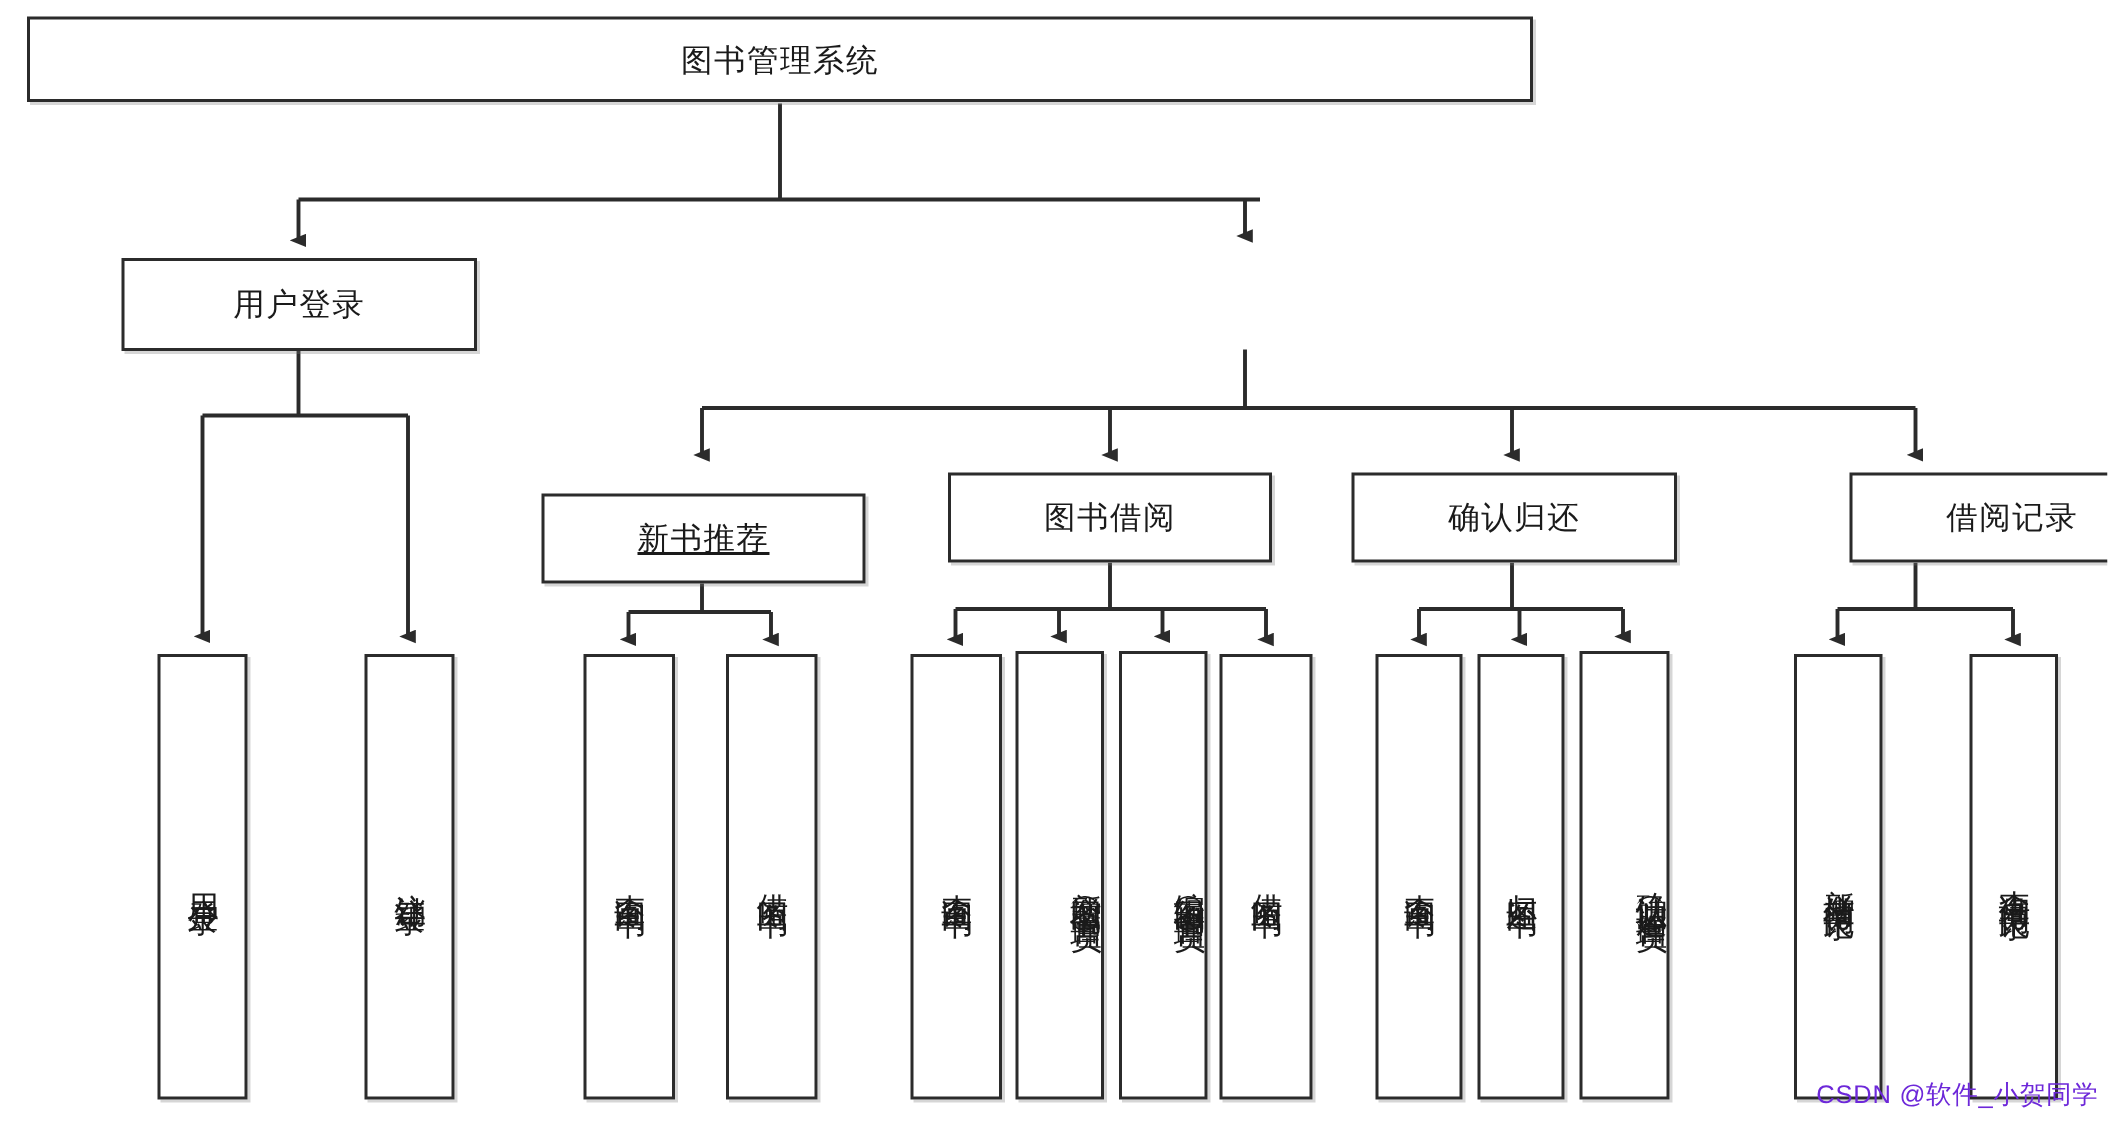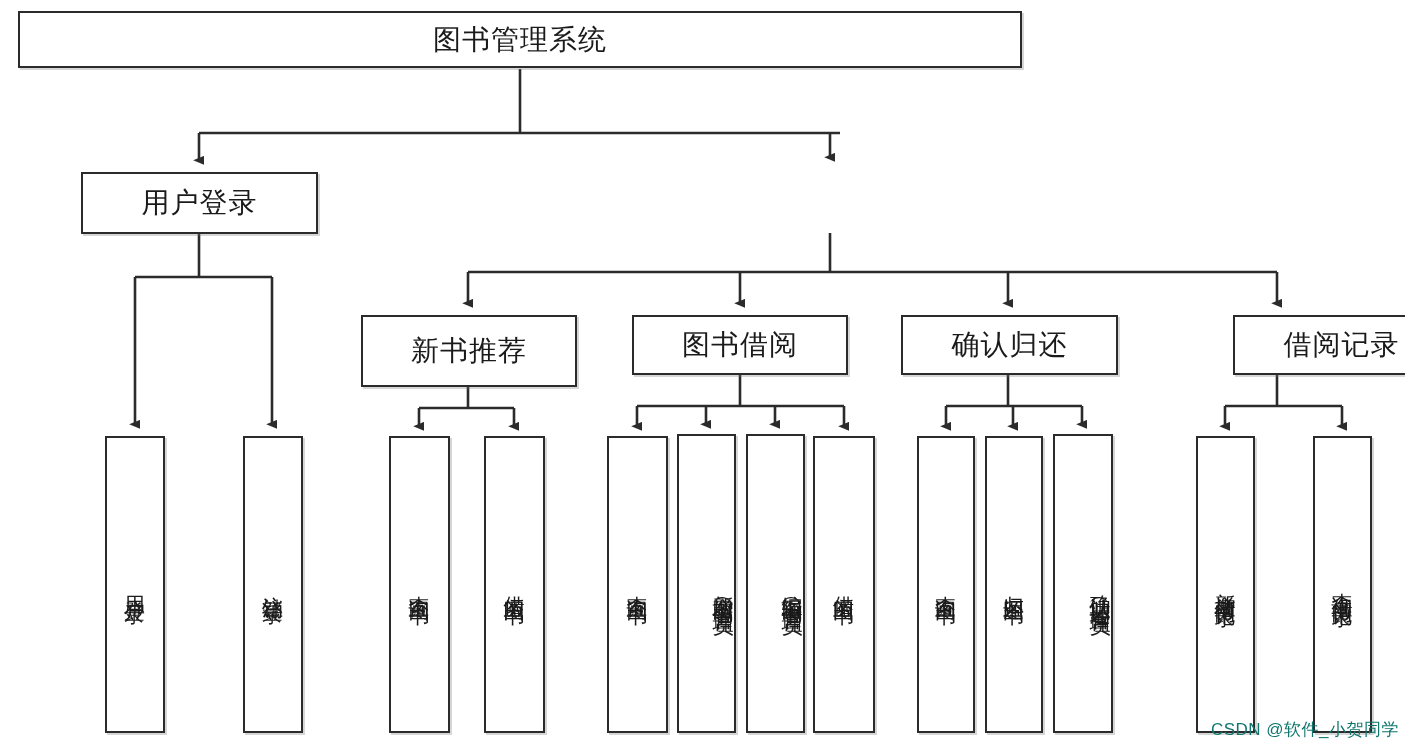--- a/index.html
+++ b/index.html
@@ -30,21 +30,21 @@
     box-sizing: border-box;
     border: 2.5px solid #2b2b2b;
     background: #ffffff;
     display: flex;
     align-items: center;
     justify-content: center;
     color: #1a1a1a;
     box-shadow: 2px 2px 0 rgba(120,120,120,0.30);
   }
   .node.h {
-    font-size: 28px;
+    font-size: 21px;
     letter-spacing: 1px;
     align-items: center;
   }
   .node.v {
     writing-mode: vertical-rl;
     text-orientation: upright;
     font-size: 21px;
     letter-spacing: 3px;
     align-items: flex-start;
     justify-content: center;
@@ -57,21 +57,21 @@
     padding-top: 0;
   }
   .node .label {
     display: block;
   }
   .watermark {
     position: absolute;
     right: 6px;
     bottom: 6px;
     font-size: 17px;
-    color: #0f766e;
+    color: #6d28d9;
     letter-spacing: 0.5px;
     white-space: nowrap;
   }
 </style>
 </head>
 <body>
 
 <div id="diagram-root">
 
   <svg class="edges" viewBox="0 0 1405 747">
@@ -125,21 +125,21 @@
   </svg>
 
   <div class="node h" style="left:18px; top:11px; width:1004px; height:57px;">
     <span class="label">图书管理系统</span>
   </div>
 
   <div class="node h" style="left:81px; top:172px; width:237px; height:62px;">
     <span class="label">用户登录</span>
   </div>
 
-  <div class="node h" style="left:361px; top:315px; width:216px; height:72px;">
+  <div class="node h" style="left:361px; top:329px; width:216px; height:60px;text-decoration:underline;">
     <span class="label">新书推荐</span>
   </div>
   <div class="node h" style="left:632px; top:315px; width:216px; height:60px;">
     <span class="label">图书借阅</span>
   </div>
   <div class="node h" style="left:901px; top:315px; width:217px; height:60px;">
     <span class="label">确认归还</span>
   </div>
   <div class="node h" style="left:1233px; top:315px; width:217px; height:60px;">
     <span class="label">借阅记录</span>

